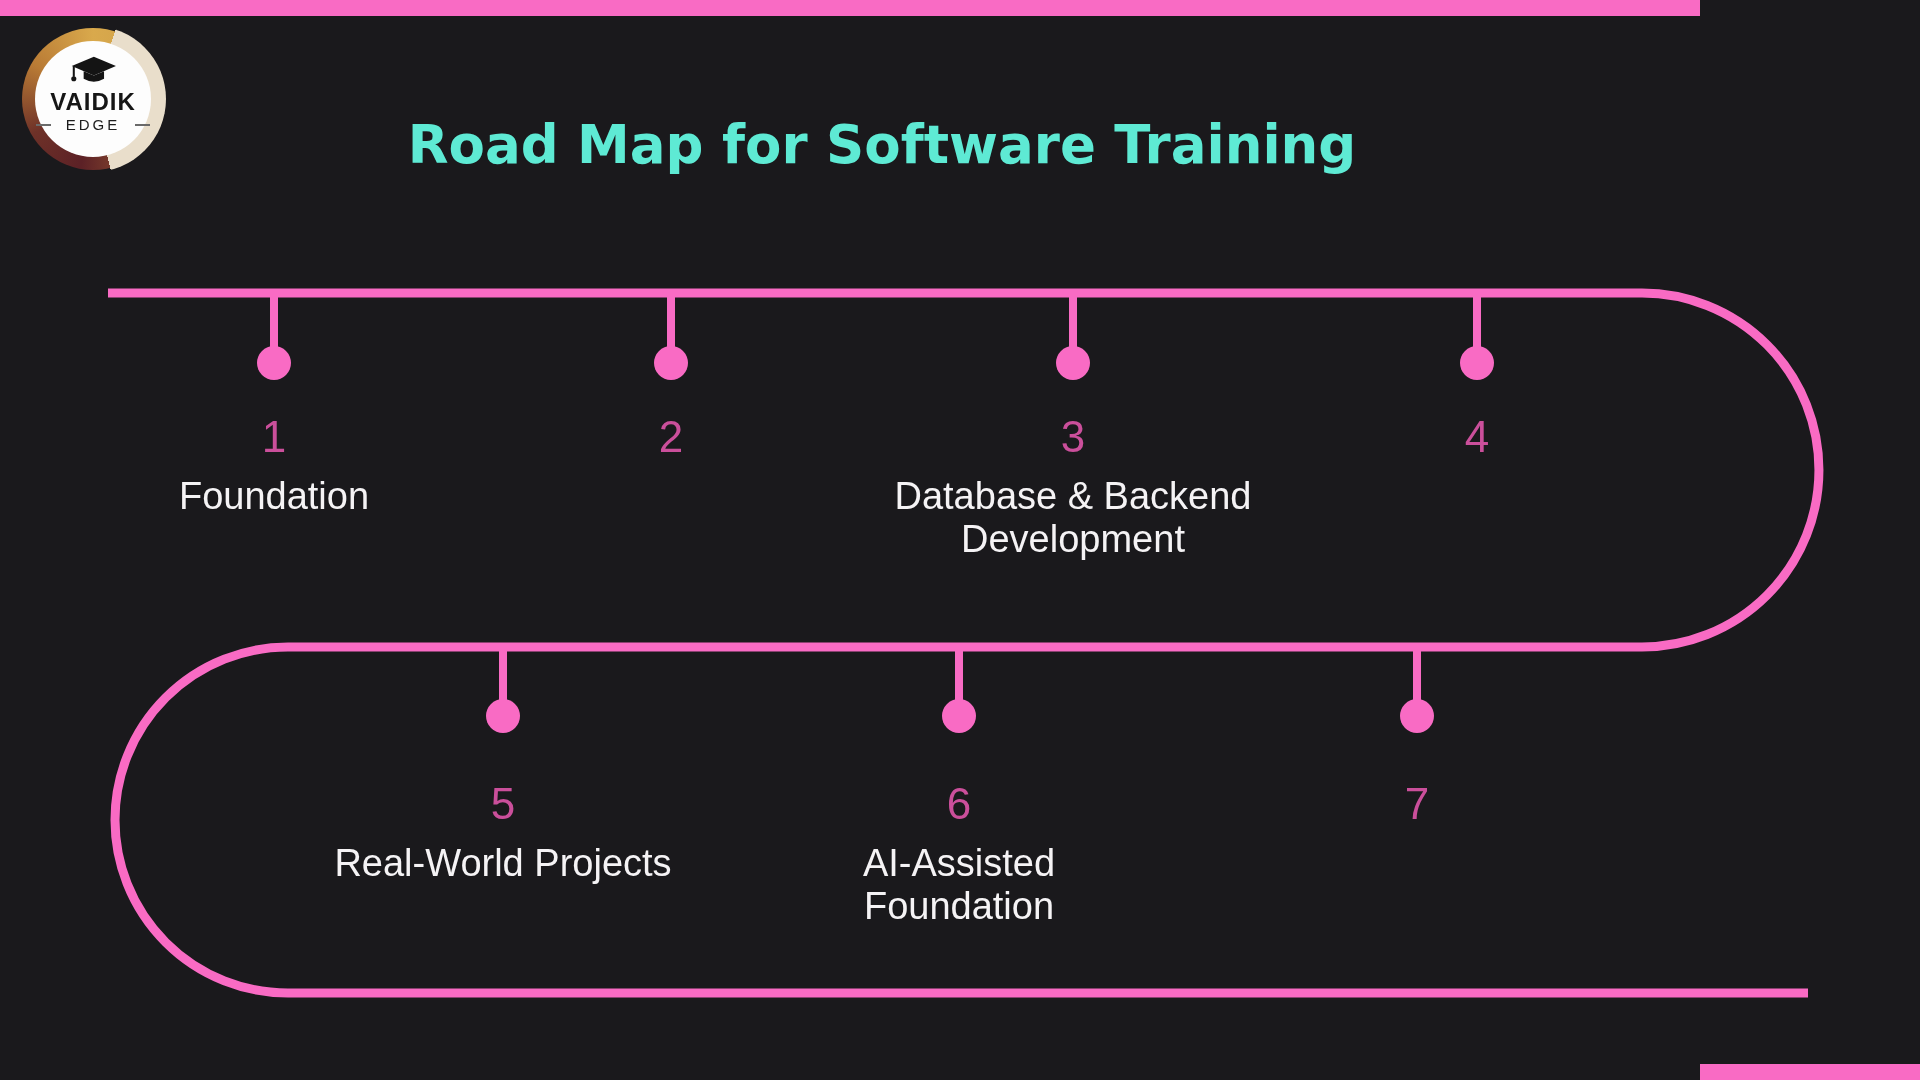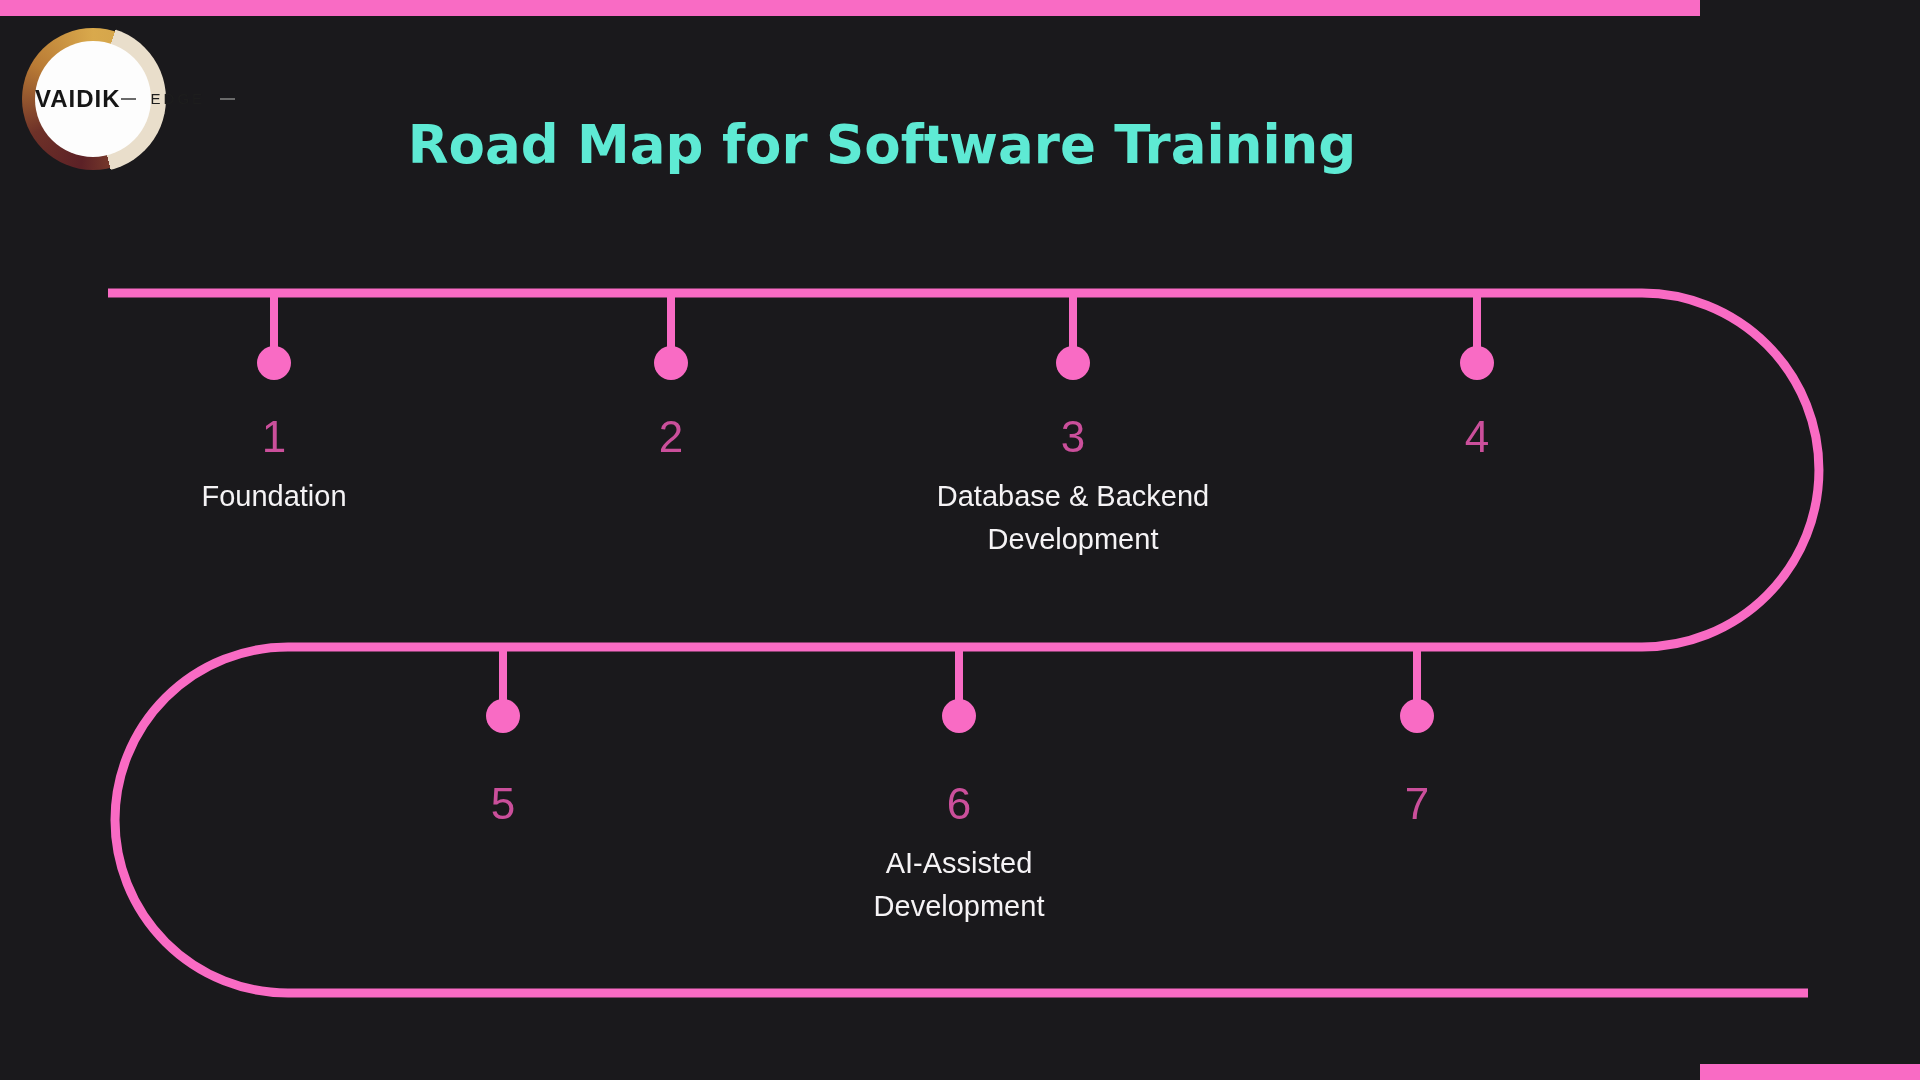--- a/index.html
+++ b/index.html
@@ -21,21 +21,21 @@
     position:absolute; inset:0; border-radius:50%;
     background:conic-gradient(#d9a94c 0deg,#cfa04a 55deg,#9a5a32 130deg,#5c2126 190deg,#6e3128 240deg,#b97b35 300deg,#d9a94c 360deg);
   }
   .logo-cream {
     position:absolute; inset:-2px; border-radius:50%;
     background:conic-gradient(from 18deg, #e9decb 0deg 148deg, transparent 148deg 360deg);
   }
   .logo-inner {
     position:absolute; left:13px; top:13px; width:116px; height:116px;
     background:#fdfdfd; border-radius:50%;
-    display:flex; align-items:center; justify-content:flex-start;
+    display:flex; flex-direction:column; align-items:center; justify-content:flex-start;
   }
   .cap { margin-top:14px; width:56px; height:34px; }
   .logo-name {
     font-family:"Liberation Sans", sans-serif;
     font-weight:700; font-size:24px; letter-spacing:1px; color:#161616; line-height:26px;
   }
   .logo-sub {
     display:flex; align-items:center; gap:15px;
     font-weight:400; font-size:15px; letter-spacing:3px; color:#1d1d1d; line-height:20px;
   }
@@ -54,21 +54,21 @@
   .timeline-svg { position:absolute; left:0; top:0; width:1920px; height:1080px; }
 
   
   .step { position:absolute; width:380px; text-align:center; }
   .step.row1 { top:415px; }
   .step.row2 { top:782px; }
   .step-number {
     font-size:44px; font-weight:400; color:#cb4f9b; line-height:44px; margin-bottom:16px;
   }
   .step-label {
-    font-size:29px; font-weight:400; color:#f5f3f5; line-height:43px;
+    font-size:38px; font-weight:400; color:#f5f3f5; line-height:43px;
     white-space:pre-line;
   }
 </style>
 </head>
 <body>
 
 <div class="top-bar"></div>
 <div class="bottom-bar"></div>
 
 <div class="logo">
@@ -122,21 +122,22 @@
 <div class="step row1" style="left:883px">
   <div class="step-number">3</div>
   <div class="step-label">Database &amp; Backend
 Development</div>
 </div>
 <div class="step row1" style="left:1287px">
   <div class="step-number">4</div>
 </div>
 <div class="step row2" style="left:313px">
   <div class="step-number">5</div>
+  <div class="step-label">Real-World Projects</div>
 </div>
 <div class="step row2" style="left:769px">
   <div class="step-number">6</div>
   <div class="step-label">AI-Assisted
-Development</div>
+Foundation</div>
 </div>
 <div class="step row2" style="left:1227px">
   <div class="step-number">7</div>
 </div>
 
 </body></html>

